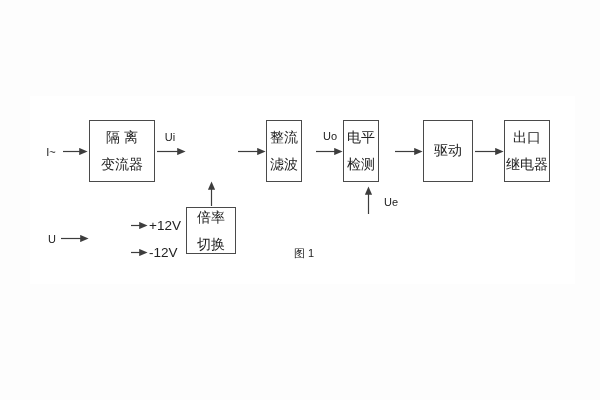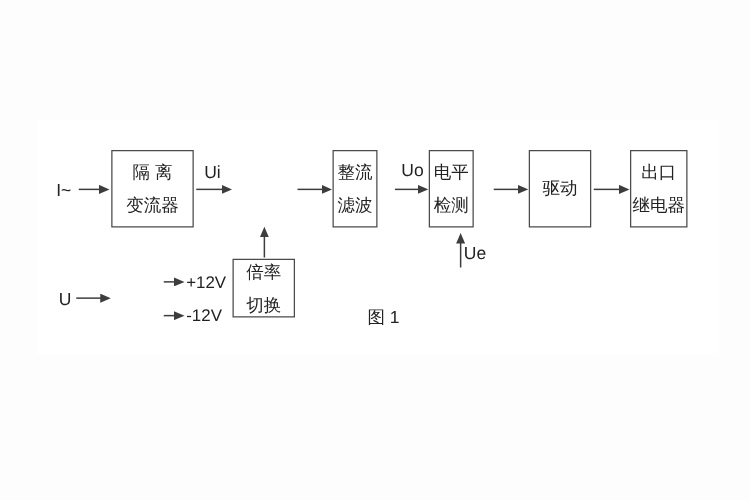--- a/index.html
+++ b/index.html
@@ -41,21 +41,21 @@
     color: #222222;
     font-size: 14px;
     line-height: 27px;
     text-align: center;
     white-space: nowrap;
   }
   .box.single { line-height: normal; align-items: center; }
   .lbl {
     position: absolute;
     color: #222222;
-    font-size: 14px;
+    font-size: 11px;
     line-height: 16px;
     white-space: nowrap;
   }
   .lbl.small { font-size: 13.5px; text-align: center; }
   .center { text-align: center; }
 </style>
 </head>
 <body>
 
 <div id="stage">
@@ -116,21 +116,21 @@
 
 
   <div class="lbl center" style="left:40px;top:144px;width:22px">I~</div>
 
   <div class="lbl center" style="left:44px;top:231px;width:16px">U</div>
 
   <div class="lbl center" style="left:157px;top:129px;width:26px">Ui</div>
 
   <div class="lbl center" style="left:317px;top:128px;width:26px">Uo</div>
 
-  <div class="lbl" style="left:371px;top:194px">Ue</div>
+  <div class="lbl" style="left:384px;top:194px">Ue</div>
 
   <div class="lbl small" style="left:149px;top:218px">+12V</div>
 
   <div class="lbl small" style="left:149px;top:245px">-12V</div>
 
   <div class="lbl" style="left:294px;top:245px">图 1</div>
 
 </div>
 
 </body></html>

